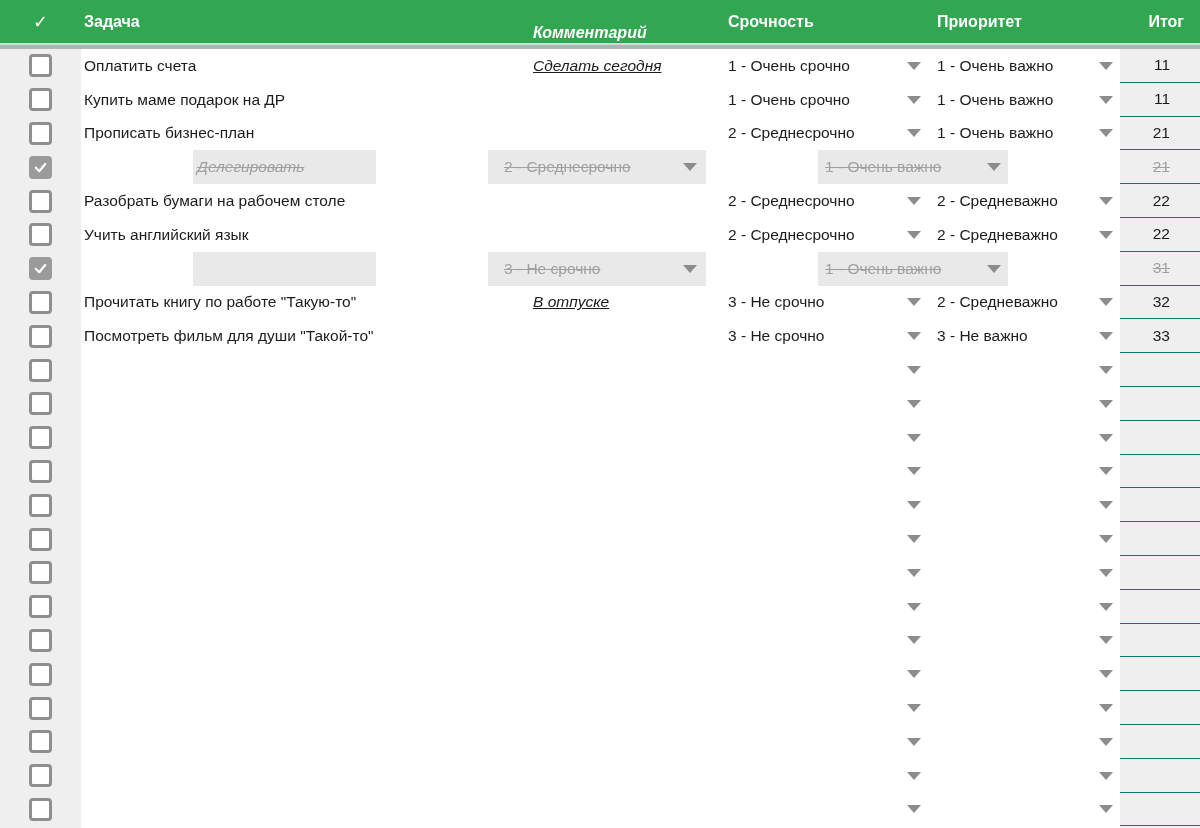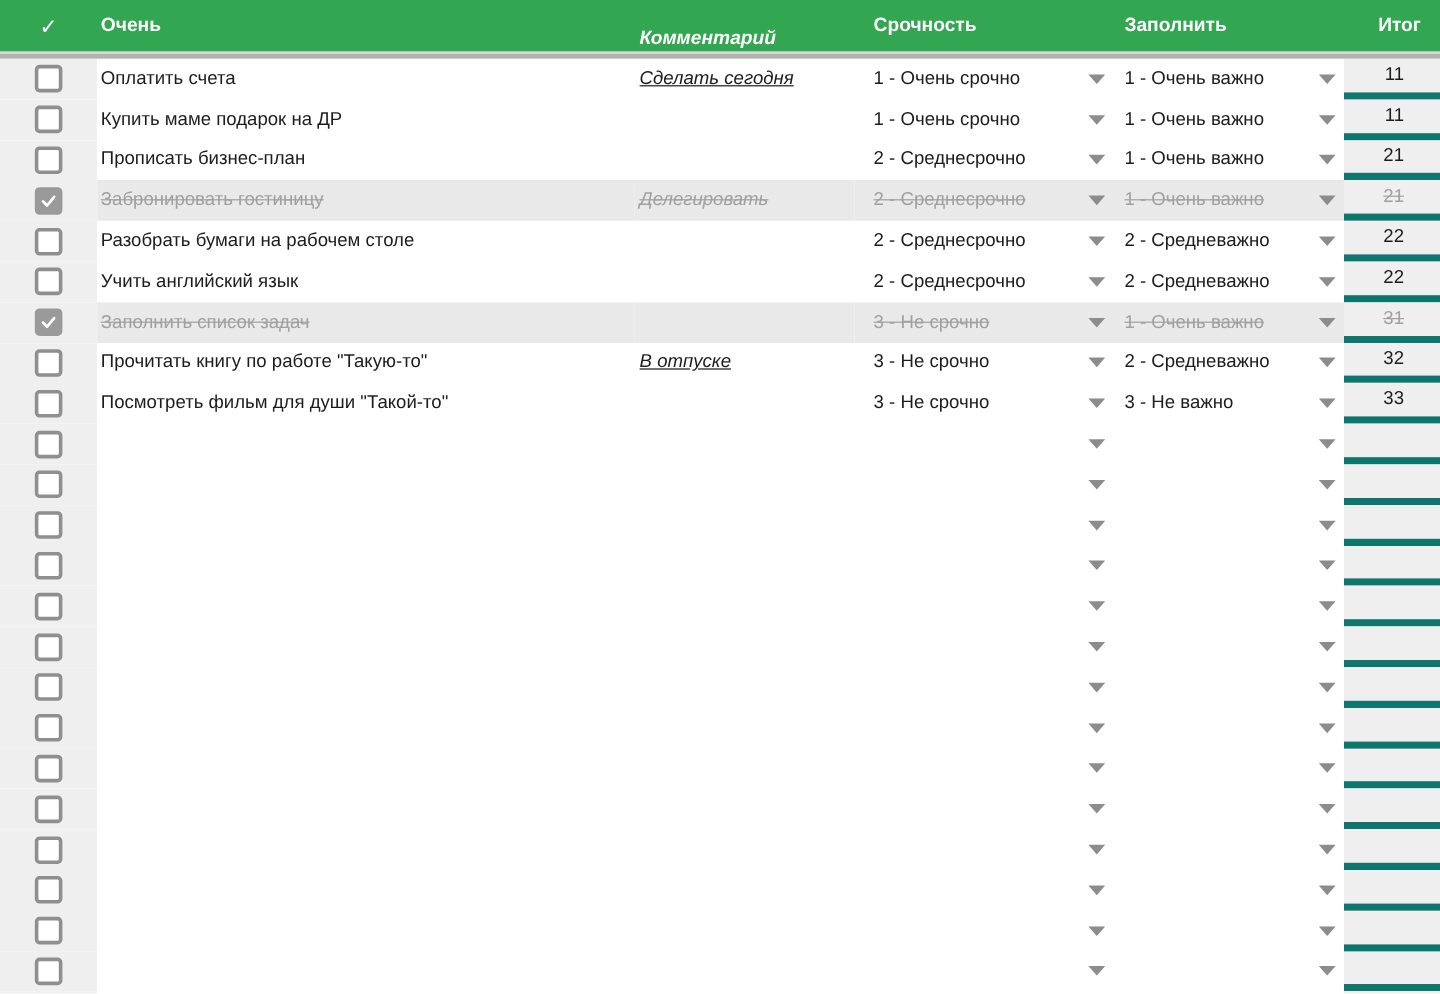--- a/index.html
+++ b/index.html
@@ -27,21 +27,21 @@
   .hc.w1{text-align:center;padding-left:0;font-weight:400;font-size:18px;}
   .hc.w3{font-style:italic;margin-top:23px;}
   .hc.w6{padding-right:16px;}
   
   .rows{position:relative;}
   .row{display:flex;align-items:stretch;height:33.8px;justify-content:space-between;}
   .cell{box-sizing:border-box;display:flex;align-items:center;
         font-size:15.5px;white-space:nowrap;overflow:hidden;background:#fff;}
   .c1{background:var(--col-gray,#efefef);}
   .c6{background:var(--col-gray,#efefef);justify-content:flex-end;
-      padding-right:30px;border-bottom:6px solid #0f766e;}
+      padding-right:30px;border-bottom:1px solid #0f766e;}
   .comment-text{font-style:italic;text-decoration:underline;}
   
   .checkbox{
     width:17px;height:17px;margin-left:29px;border-radius:4px;
     border:3px solid var(--checkbox-border,#8f8f8f);background:#fff;
     display:flex;align-items:center;justify-content:center;cursor:pointer;
   }
   .checkbox .check{display:none;width:15px;height:15px;}
   .checkbox.checked{background:var(--checkbox-checked,#9a9a9a);
     border-color:var(--checkbox-checked,#9a9a9a);}
@@ -61,24 +61,24 @@
   }
   .row.checked .t{
     color:var(--done-text,#a0a0a0);text-decoration:line-through;
   }
 </style>
 </head>
 <body>
 
 <div class="header">
   <div class="hc w1">✓</div>
-  <div class="hc w2">Очень</div>
+  <div class="hc w2">Задача</div>
   <div class="hc w3">Комментарий</div>
   <div class="hc w4">Срочность</div>
-  <div class="hc w5">Заполнить</div>
+  <div class="hc w5">Приоритет</div>
   <div class="hc w6">Итог</div>
 </div>
 <div class="band-light"></div>
 <div class="band-dark"></div>
 
 <div class="rows" id="rows">
   <div class="row">
     <div class="cell c1 w1">
       <div class="checkbox">
         
@@ -154,23 +154,20 @@
   </div>
 
   <div class="row checked">
     <div class="cell c1 w1">
       <div class="checkbox checked">
         <svg class="check" viewBox="0 0 24 24">
           <path d="M4.5 12.5l5.5 5.5L19.5 6.5" fill="none" stroke="#fff" stroke-width="3.6" stroke-linecap="round" stroke-linejoin="round"></path>
         </svg>
       </div>
     </div>
-    <div class="cell c2 w2">
-      <span class="t task-text">Забронировать гостиницу</span>
-    </div>
     <div class="cell c3 w3">
       <span class="t comment-text">Делегировать</span>
     </div>
     <div class="cell c4 w4">
       <span class="t">2 - Среднесрочно</span>
       <div class="arrow"></div>
     </div>
     <div class="cell c5 w5">
       <span class="t">1 - Очень важно</span>
       <div class="arrow"></div>
@@ -231,23 +228,20 @@
   </div>
 
   <div class="row checked">
     <div class="cell c1 w1">
       <div class="checkbox checked">
         <svg class="check" viewBox="0 0 24 24">
           <path d="M4.5 12.5l5.5 5.5L19.5 6.5" fill="none" stroke="#fff" stroke-width="3.6" stroke-linecap="round" stroke-linejoin="round"></path>
         </svg>
       </div>
     </div>
-    <div class="cell c2 w2">
-      <span class="t task-text">Заполнить список задач</span>
-    </div>
     <div class="cell c3 w3">
       <span class="t comment-text"></span>
     </div>
     <div class="cell c4 w4">
       <span class="t">3 - Не срочно</span>
       <div class="arrow"></div>
     </div>
     <div class="cell c5 w5">
       <span class="t">1 - Очень важно</span>
       <div class="arrow"></div>

